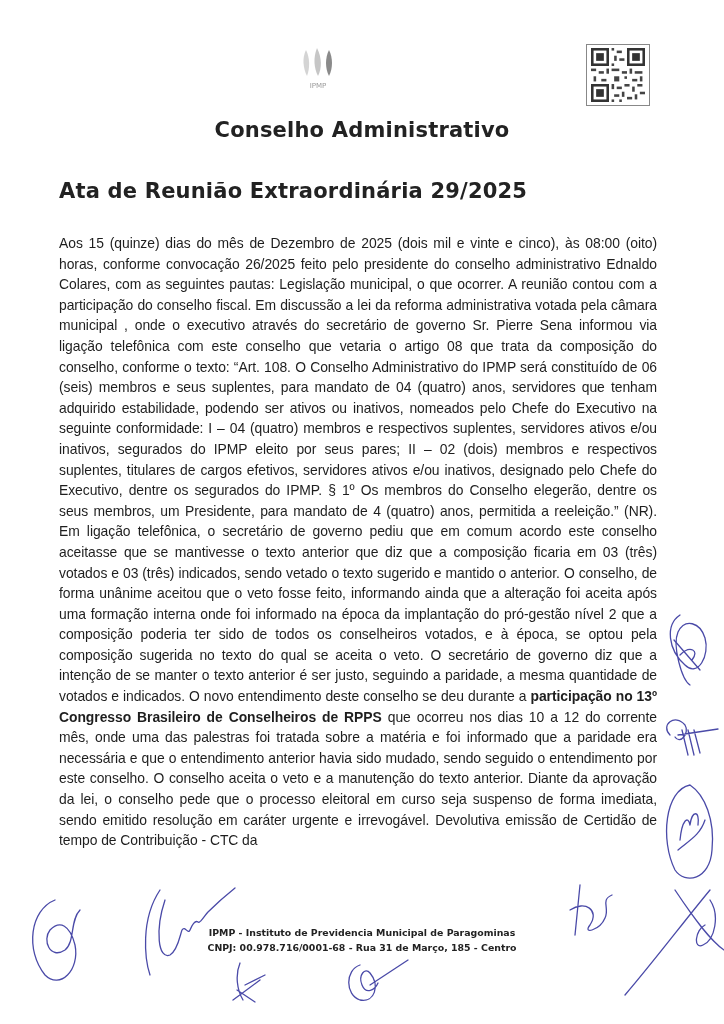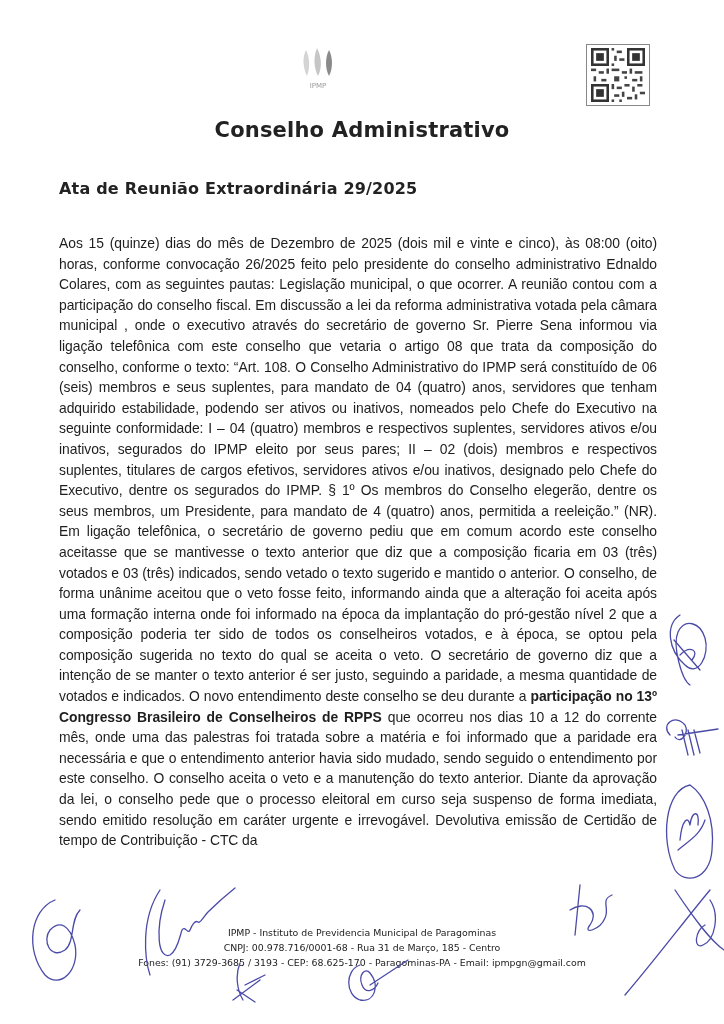--- a/index.html
+++ b/index.html
@@ -2,27 +2,27 @@
 <html><head>
   <meta charset="utf-8">
   <style>
     html, body { margin: 0; padding: 0; background: #ffffff; }
     body { width: 724px; height: 1024px; position: relative; overflow: hidden; font-family: "Liberation Sans", sans-serif; color: #1c1c1c; }
 
     .logo { position: absolute; left: 298px; top: 46px; width: 40px; height: 48px; }
     .qr { position: absolute; left: 586px; top: 44px; width: 64px; height: 62px; border: 1px solid #888; background: #fff; padding: 3px; box-sizing: border-box; }
 
     .title { position: absolute; left: 0; width: 724px; top: 118px; text-align: center; font-family: "DejaVu Sans", sans-serif; font-weight: bold; font-size: 21px; color: #222; letter-spacing: 0.2px; }
-    .subtitle { position: absolute; left: 59px; top: 179px; font-family: "DejaVu Sans", sans-serif; font-weight: bold; font-size: 16px; color: #222; letter-spacing: 0.2px; }
+    .subtitle { position: absolute; left: 59px; top: 179px; font-family: "DejaVu Sans", sans-serif; font-weight: bold; font-size: 21px; color: #222; letter-spacing: 0.2px; }
 
     .body-text { position: absolute; left: 59px; top: 233px; width: 598px; font-family: "Liberation Sans", sans-serif; font-size: 13.9px; line-height: 20.6px; text-align: justify; color: #1e1e1e; letter-spacing: -0.05px; }
     .body-text b { font-weight: bold; }
 
     .footer { position: absolute; left: 0; width: 724px; top: 925px; text-align: center; font-family: "DejaVu Sans", sans-serif; font-size: 9.4px; line-height: 15px; color: #222; }
-    .footer .strong { font-weight: normal; }
+    .footer .strong { font-weight: bold; }
 
     .sig { position: absolute; pointer-events: none; }
     .sig path { fill: none; stroke: #4a4aa8; stroke-width: 1.3; stroke-linecap: round; stroke-linejoin: round; }
   </style>
 </head>
 <body>
 
 <svg class="logo" viewBox="0 0 40 48">
   <path d="M8 4 C4 12 5 22 9 30 C12 22 12 12 8 4Z" fill="#d4d4d4"></path>
   <path d="M19 2 C15 12 16 22 20 30 C24 22 24 12 19 2Z" fill="#c6c6c6"></path>
@@ -77,21 +77,20 @@
 </div>
 
 <div class="title">Conselho Administrativo</div>
 <div class="subtitle">Ata de Reunião Extraordinária 29/2025</div>
 
 <div class="body-text"><span>Aos 15 (quinze) dias do mês de Dezembro de 2025 (dois mil e vinte e cinco), às 08:00 (oito) horas, conforme convocação 26/2025 feito pelo presidente do conselho administrativo Ednaldo Colares, com as seguintes pautas: Legislação municipal, o que ocorrer. A reunião contou com a participação do conselho fiscal. Em discussão a lei da reforma administrativa votada pela câmara municipal , onde o executivo através do secretário de governo Sr. Pierre Sena informou via ligação telefônica com este conselho que vetaria o artigo 08 que trata da composição do conselho, conforme o texto: “Art. 108. O Conselho Administrativo do IPMP será constituído de 06 (seis) membros e seus suplentes, para mandato de 04 (quatro) anos, servidores que tenham adquirido estabilidade, podendo ser ativos ou inativos, nomeados pelo Chefe do Executivo na seguinte conformidade: I – 04 (quatro) membros e respectivos suplentes, servidores ativos e/ou inativos, segurados do IPMP eleito por seus pares; II – 02 (dois) membros e respectivos suplentes, titulares de cargos efetivos, servidores ativos e/ou inativos, designado pelo Chefe do Executivo, dentre os segurados do IPMP. § 1º Os membros do Conselho elegerão, dentre os seus membros, um Presidente, para mandato de 4 (quatro) anos, permitida a reeleição.” (NR). Em ligação telefônica, o secretário de governo pediu que em comum acordo este conselho aceitasse que se mantivesse o texto anterior que diz que a composição ficaria em 03 (três) votados e 03 (três) indicados, sendo vetado o texto sugerido e mantido o anterior. O conselho, de forma unânime aceitou que o veto fosse feito, informando ainda que a alteração foi aceita após uma formação interna onde foi informado na época da implantação do pró-gestão nível 2 que a composição poderia ter sido de todos os conselheiros votados, e à época, se optou pela composição sugerida no texto do qual se aceita o veto. O secretário de governo diz que a intenção de se manter o texto anterior é ser justo, seguindo a paridade, a mesma quantidade de votados e indicados. O novo entendimento deste conselho se deu durante a </span><b>participação no 13º Congresso Brasileiro de Conselheiros de RPPS</b><span> que ocorreu nos dias 10 a 12 do corrente mês, onde uma das palestras foi tratada sobre a matéria e foi informado que a paridade era necessária e que o entendimento anterior havia sido mudado, sendo seguido o entendimento por este conselho. O conselho aceita o veto e a manutenção do texto anterior. Diante da aprovação da lei, o conselho pede que o processo eleitoral em curso seja suspenso de forma imediata, sendo emitido resolução em caráter urgente e irrevogável. Devolutiva emissão de Certidão de tempo de Contribuição - CTC da</span></div>
 
 <div class="footer">
   <div class="strong">IPMP - Instituto de Previdencia Municipal de Paragominas</div>
   <div class="strong">CNPJ: 00.978.716/0001-68 - Rua 31 de Março, 185 - Centro</div>
-  <div class="strong">Fones: (91) 3729-3685 / 3193 - CEP: 68.625-170 - Paragominas-PA - Email: ipmpgn@gmail.com</div>
 </div>
 
 <svg class="sig" style="left:660px;top:610px;width:60px;height:80px;" viewBox="0 0 60 80">
   <path d="M20 5 C5 15 8 40 25 55 C38 68 50 45 45 28 C40 12 25 8 18 22 C12 36 22 70 30 75"></path>
   <path d="M14 30 L40 60 M20 45 C30 35 40 40 32 50"></path>
 </svg>
 <svg class="sig" style="left:660px;top:705px;width:60px;height:60px;" viewBox="0 0 60 60">
   <path d="M10 30 C0 20 15 8 25 20 C30 28 20 40 15 32 M22 25 L28 50 M28 25 L34 50 M34 25 L40 48 M18 30 L58 24"></path>
 </svg>
 <svg class="sig" style="left:660px;top:780px;width:60px;height:105px;" viewBox="0 0 60 105">

